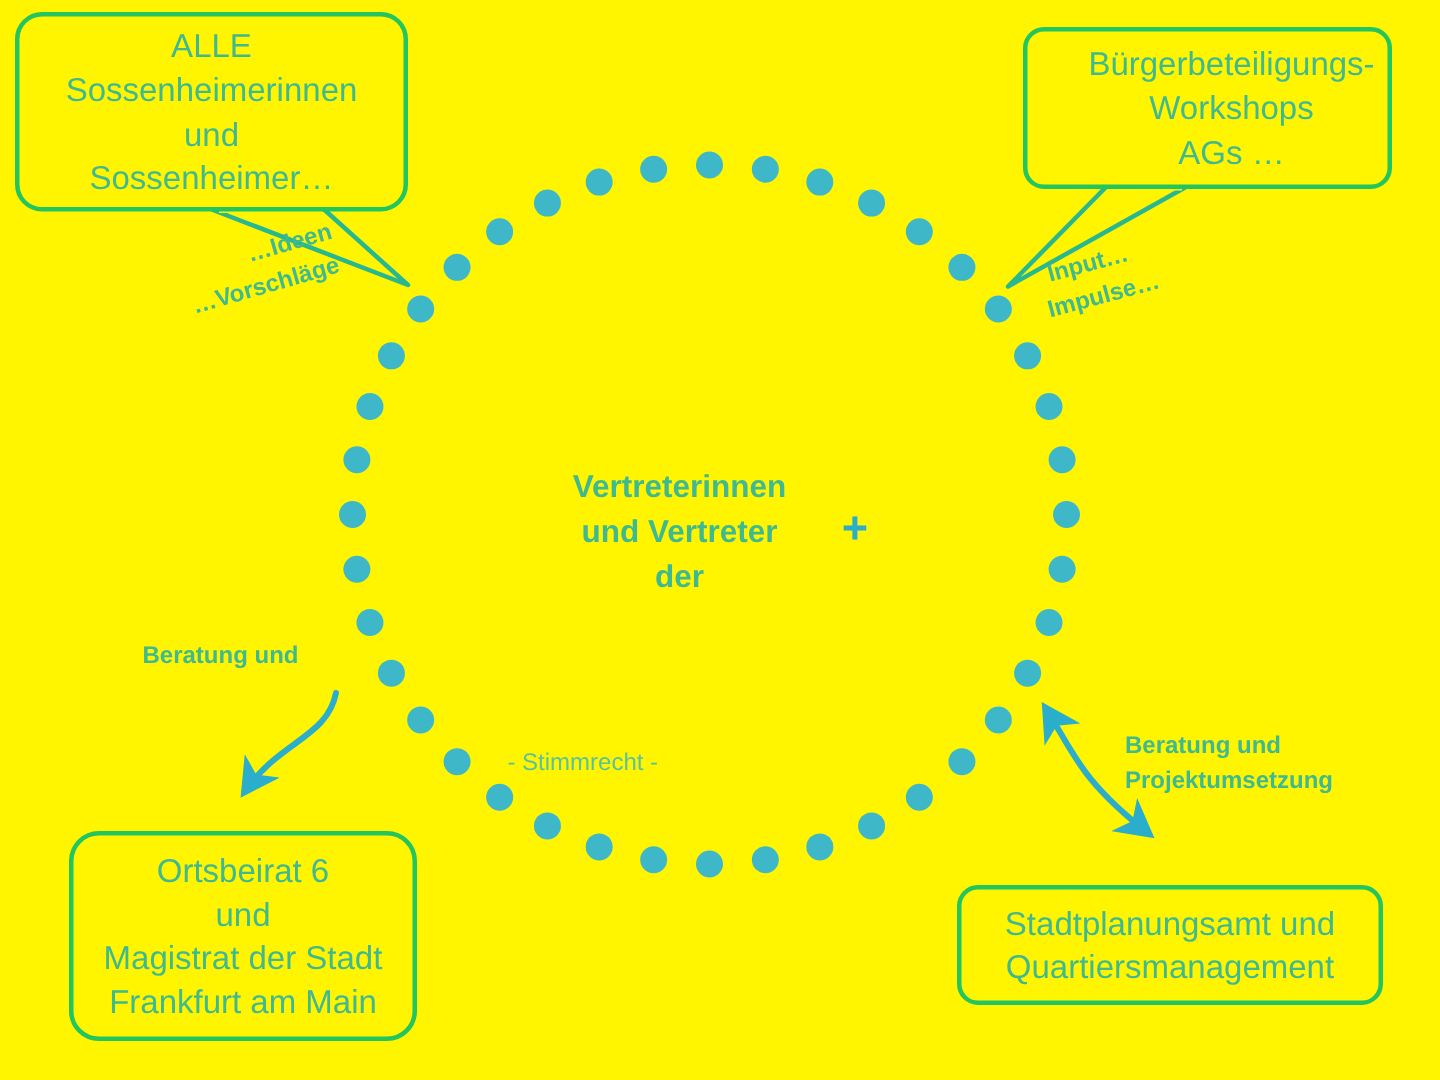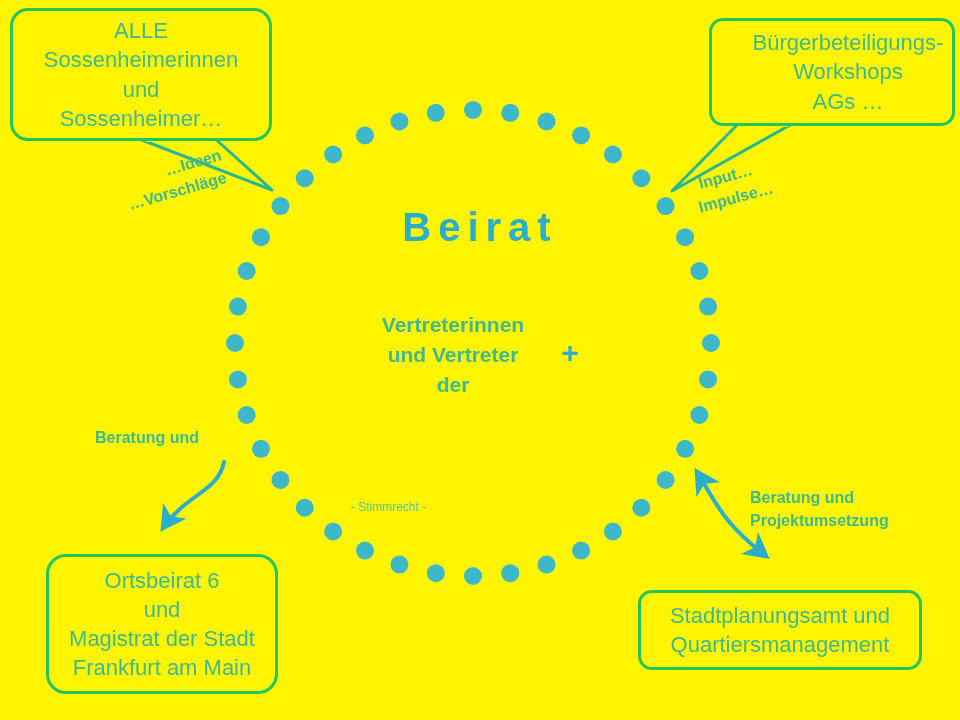--- a/index.html
+++ b/index.html
@@ -49,21 +49,21 @@
   }
   #bubble-citizens {
     left: 10px;
     top: 8px;
     width: 262px;
     height: 133px;
     font-size: 22px;
     border-radius: 18px;
   }
   #bubble-workshops {
-    left: 709px;
+    left: 682px;
     top: 18px;
     width: 246px;
     height: 108px;
     font-size: 22px;
     border-radius: 14px;
     padding-left: 32px;
   }
   #box-ortsbeirat {
     left: 46px;
     top: 554px;
@@ -118,21 +118,21 @@
     color: #2BAECB;
     line-height: 1.42;
     padding-top: 22px;
   }
   #stimmrecht {
     position: absolute;
     left: 0;
     top: 500px;
     width: 777px;
     text-align: center;
-    font-size: 12px;
+    font-size: 16px;
     color: #5BC39A;
   }
 
   
   .annot {
     position: absolute;
     font-size: 16px;
     font-weight: bold;
     color: #3FB98F;
     line-height: 1.45;
@@ -254,21 +254,20 @@
   <div class="annot" id="annot-ideen">
     <span class="l1">…Ideen</span>
     <span class="l2">…Vorschläge</span>
   </div>
 
   <div class="annot" id="annot-input">
     <span class="l1">Input…</span>
     <span class="l2">Impulse…</span>
   </div>
 
-  <div id="beirat-title">Beirat</div>
 
   <div id="center-columns">
     <div class="col">
       <span class="line">Vertreterinnen</span>
       <span class="line">und Vertreter</span>
       <span class="line">der</span>
     </div>
 
     <div id="plus-sign">+</div>
 

